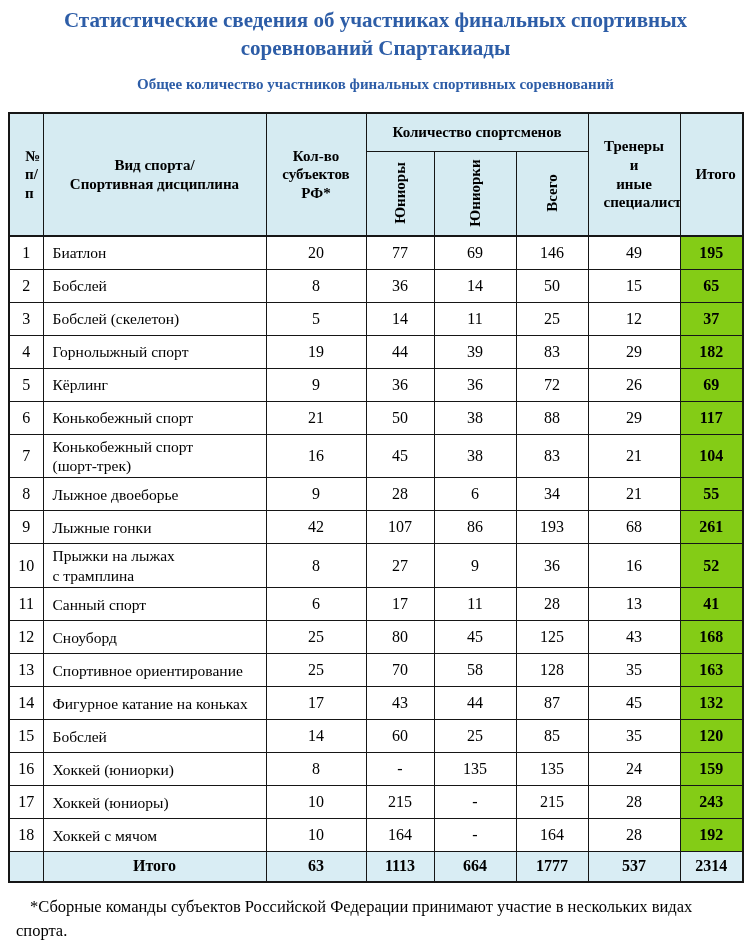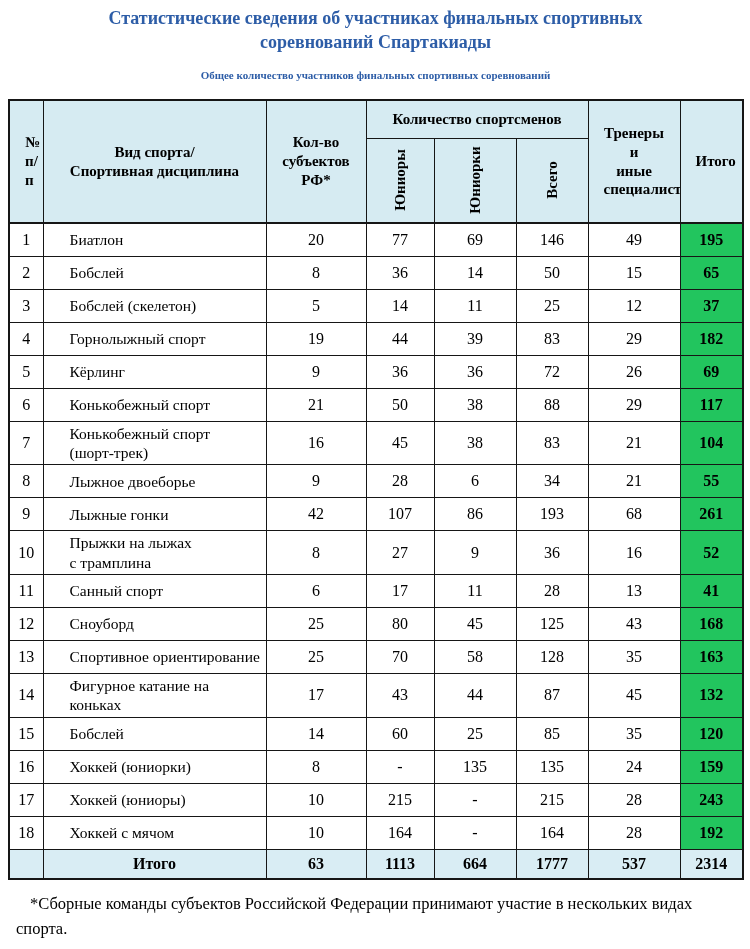--- a/index.html
+++ b/index.html
@@ -6,22 +6,22 @@
   html, body { background: #ffffff; }
   body {
     width: 750px; height: 949px;
     font-family: "Liberation Serif", "DejaVu Serif", serif;
     color: #000;
     overflow: hidden;
   }
   .page { width: 750px; height: 949px; padding: 5px 7px 0 8px; }
 
   .title-block { text-align: center; font-weight: bold; color: #2d5da7; }
-  .doc-title { font-size: 18px; line-height: 1.32; margin-top: 2px; }
-  .doc-subtitle { font-size: 11px; line-height: 1.32; margin-top: 13px; }
+  .doc-title { font-size: 21px; line-height: 1.32; margin-top: 2px; }
+  .doc-subtitle { font-size: 15px; line-height: 1.32; margin-top: 13px; }
 
   table.stats {
     border-collapse: collapse;
     table-layout: fixed;
     width: 734px;
     margin-top: 17px;
     border: 2.5px solid #161616;
   }
   .stats th, .stats td {
     border: 1.5px solid #161616;
@@ -46,26 +46,26 @@
   .vert {
     position: absolute; left: 50%; top: 50%;
     transform: translate(-50%, -50%) rotate(-90deg);
     white-space: nowrap;
     font-weight: bold; font-size: 15px;
   }
 
   tbody td { height: 33px; font-size: 16px; padding: 2px 4px; background: #ffffff; }
   tbody td.c-name {
     text-align: left;
-    padding-left: 26px;
+    padding-left: 9px;
     font-size: 15.5px;
     white-space: pre-line;
     line-height: 1.25;
   }
-  tbody td.c-total, tfoot td { background: #22c55e; font-weight: bold; }
+  tbody td.c-total, tfoot td { background: #84cc16; font-weight: bold; }
 
   tfoot tr { height: 30px; }
   tfoot td {
     font-size: 16px;
     border-top: 2px solid #161616;
     background: #d9edf4;
   }
 
   .footnote {
     margin-top: 12px;

